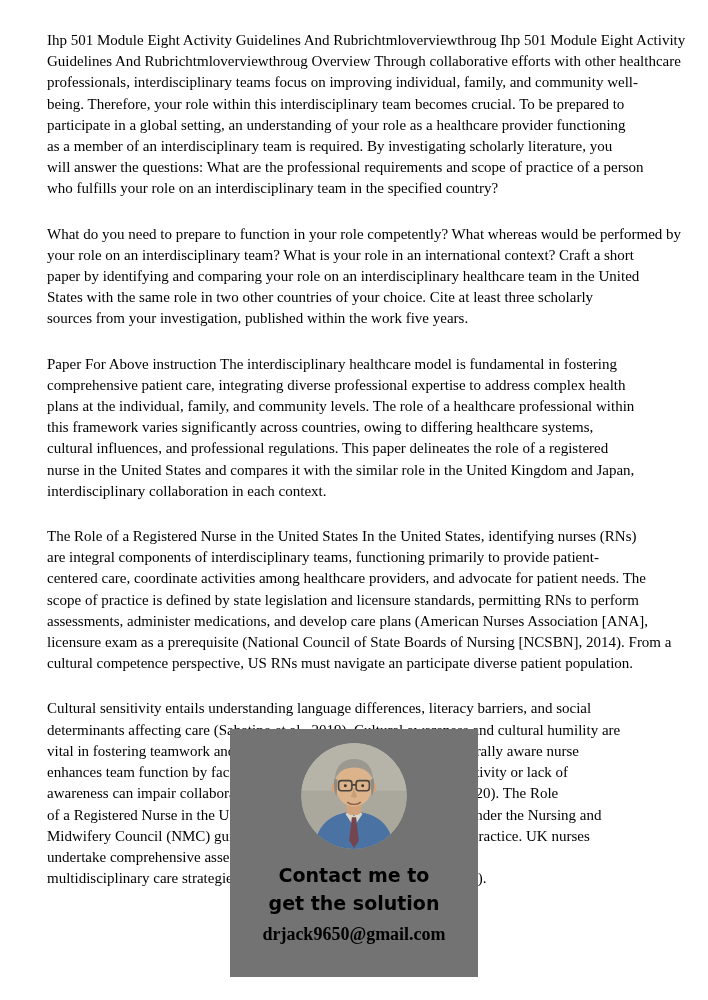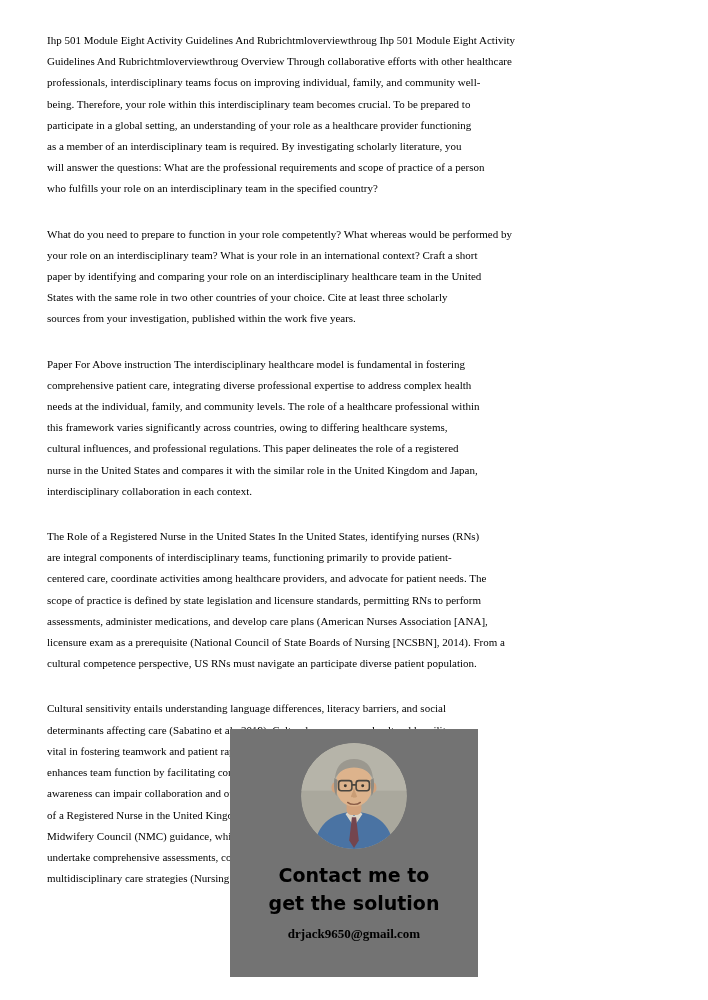--- a/index.html
+++ b/index.html
@@ -12,21 +12,21 @@
     font-family: "Liberation Serif", serif;
   }
   .page {
     position: absolute;
     inset: 0;
     padding: 30px 44px 0 47px;
     box-sizing: border-box;
   }
   .paragraph { margin: 0 0 24px 0; }
   .line {
-    font-size: 11px;
+    font-size: 15px;
     line-height: 21.2px;
     color: #000000;
     white-space: nowrap;
   }
   .overlay {
     position: absolute;
     left: 230px;
     top: 729px;
     width: 248px;
     height: 248px;
@@ -45,21 +45,21 @@
     font-family: "DejaVu Sans", sans-serif;
     font-weight: bold;
     font-size: 19px;
     line-height: 28px;
     color: #000000;
     margin-top: 12px;
   }
   .overlay-email {
     font-family: "Liberation Serif", serif;
     font-weight: bold;
-    font-size: 13px;
+    font-size: 18px;
     line-height: 24px;
     color: #000000;
     margin-top: 5px;
   }
 </style>
 </head>
 <body>
 
 <div class="page">
 
@@ -77,21 +77,21 @@
       <div class="paragraph">
         <div class="line">What do you need to prepare to function in your role competently? What whereas would be performed by</div>
         <div class="line">your role on an interdisciplinary team? What is your role in an international context? Craft a short</div>
         <div class="line">paper by identifying and comparing your role on an interdisciplinary healthcare team in the United</div>
         <div class="line">States with the same role in two other countries of your choice. Cite at least three scholarly</div>
         <div class="line">sources from your investigation, published within the work five years.</div>
       </div>
       <div class="paragraph">
         <div class="line">Paper For Above instruction The interdisciplinary healthcare model is fundamental in fostering</div>
         <div class="line">comprehensive patient care, integrating diverse professional expertise to address complex health</div>
-        <div class="line">needs at the individual, family, and community levels. The role of a healthcare professional within</div>
+        <div class="line">plans at the individual, family, and community levels. The role of a healthcare professional within</div>
         <div class="line">this framework varies significantly across countries, owing to differing healthcare systems,</div>
         <div class="line">cultural influences, and professional regulations. This paper delineates the role of a registered</div>
         <div class="line">nurse in the United States and compares it with the similar role in the United Kingdom and Japan,</div>
         <div class="line">interdisciplinary collaboration in each context.</div>
       </div>
       <div class="paragraph">
         <div class="line">The Role of a Registered Nurse in the United States In the United States, identifying nurses (RNs)</div>
         <div class="line">are integral components of interdisciplinary teams, functioning primarily to provide patient-</div>
         <div class="line">centered care, coordinate activities among healthcare providers, and advocate for patient needs. The</div>
         <div class="line">scope of practice is defined by state legislation and licensure standards, permitting RNs to perform</div>

